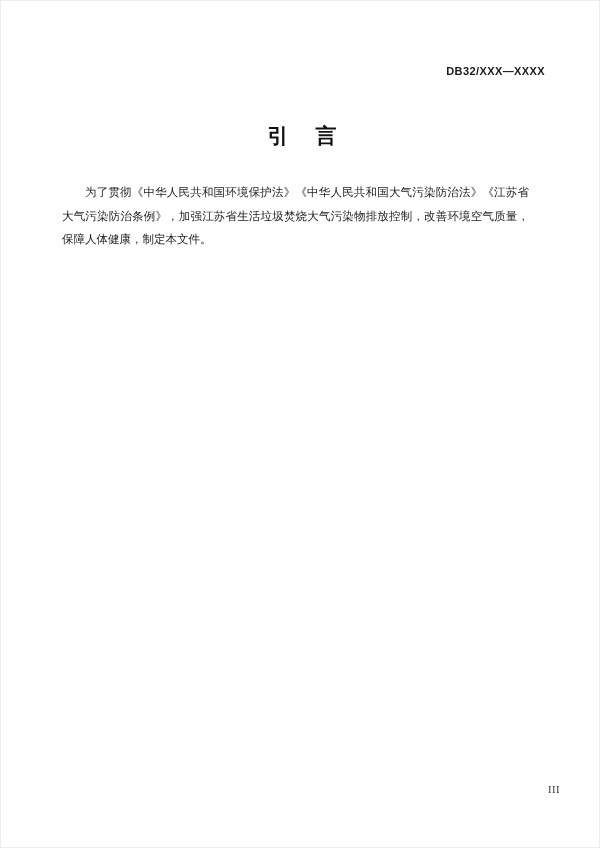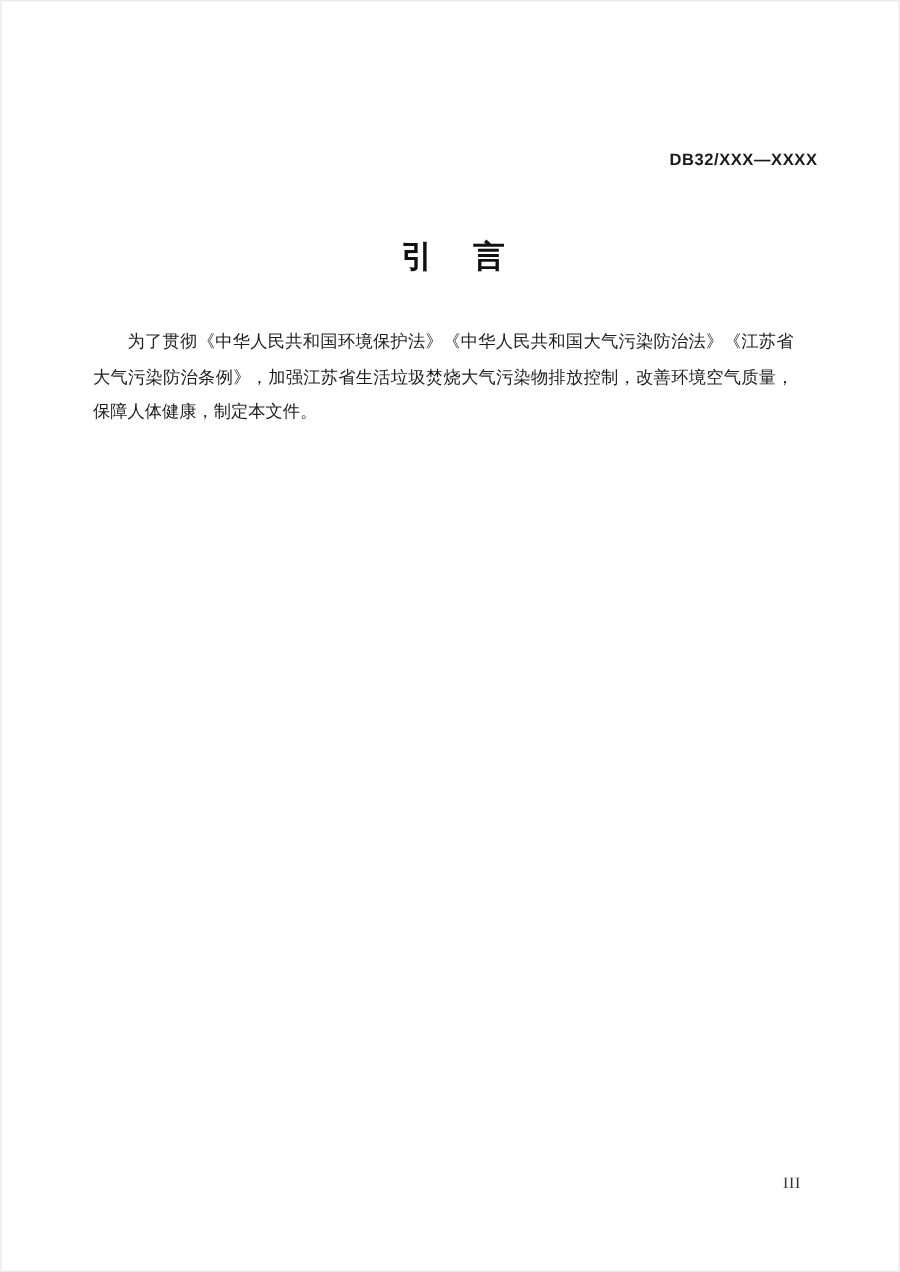--- a/index.html
+++ b/index.html
@@ -13,21 +13,21 @@
     height: 848px;
     box-sizing: border-box;
     background: #ffffff;
     box-shadow: inset 0 0 0 1px #ececec;
     padding: 0 55px 0 62px;
     overflow: hidden;
     font-family: "Liberation Serif", "DejaVu Serif", serif;
     color: #1c1c1c;
   }
   .header {
-    padding-top: 98px;
+    padding-top: 62px;
     text-align: right;
     line-height: 15px;
   }
   .std-code {
     font-family: "Liberation Sans", "DejaVu Sans", sans-serif;
     font-size: 11px;
     font-weight: 600;
     letter-spacing: 0.4px;
     color: #1a1a1a;
     white-space: nowrap;
@@ -45,21 +45,21 @@
   .body-para {
     margin: 34px 16px 0 0;
     font-size: 11.5px;
     line-height: 23.5px;
     text-align: justify;
     text-indent: 2em;
     color: #1c1c1c;
   }
   .footer {
     position: absolute;
-    right: 66px;
+    right: 40px;
     bottom: 52px;
     line-height: 12px;
   }
   .page-num {
     font-family: "Liberation Serif", "DejaVu Serif", serif;
     font-size: 10.5px;
     letter-spacing: 0.5px;
     color: #333333;
   }
 </style>

